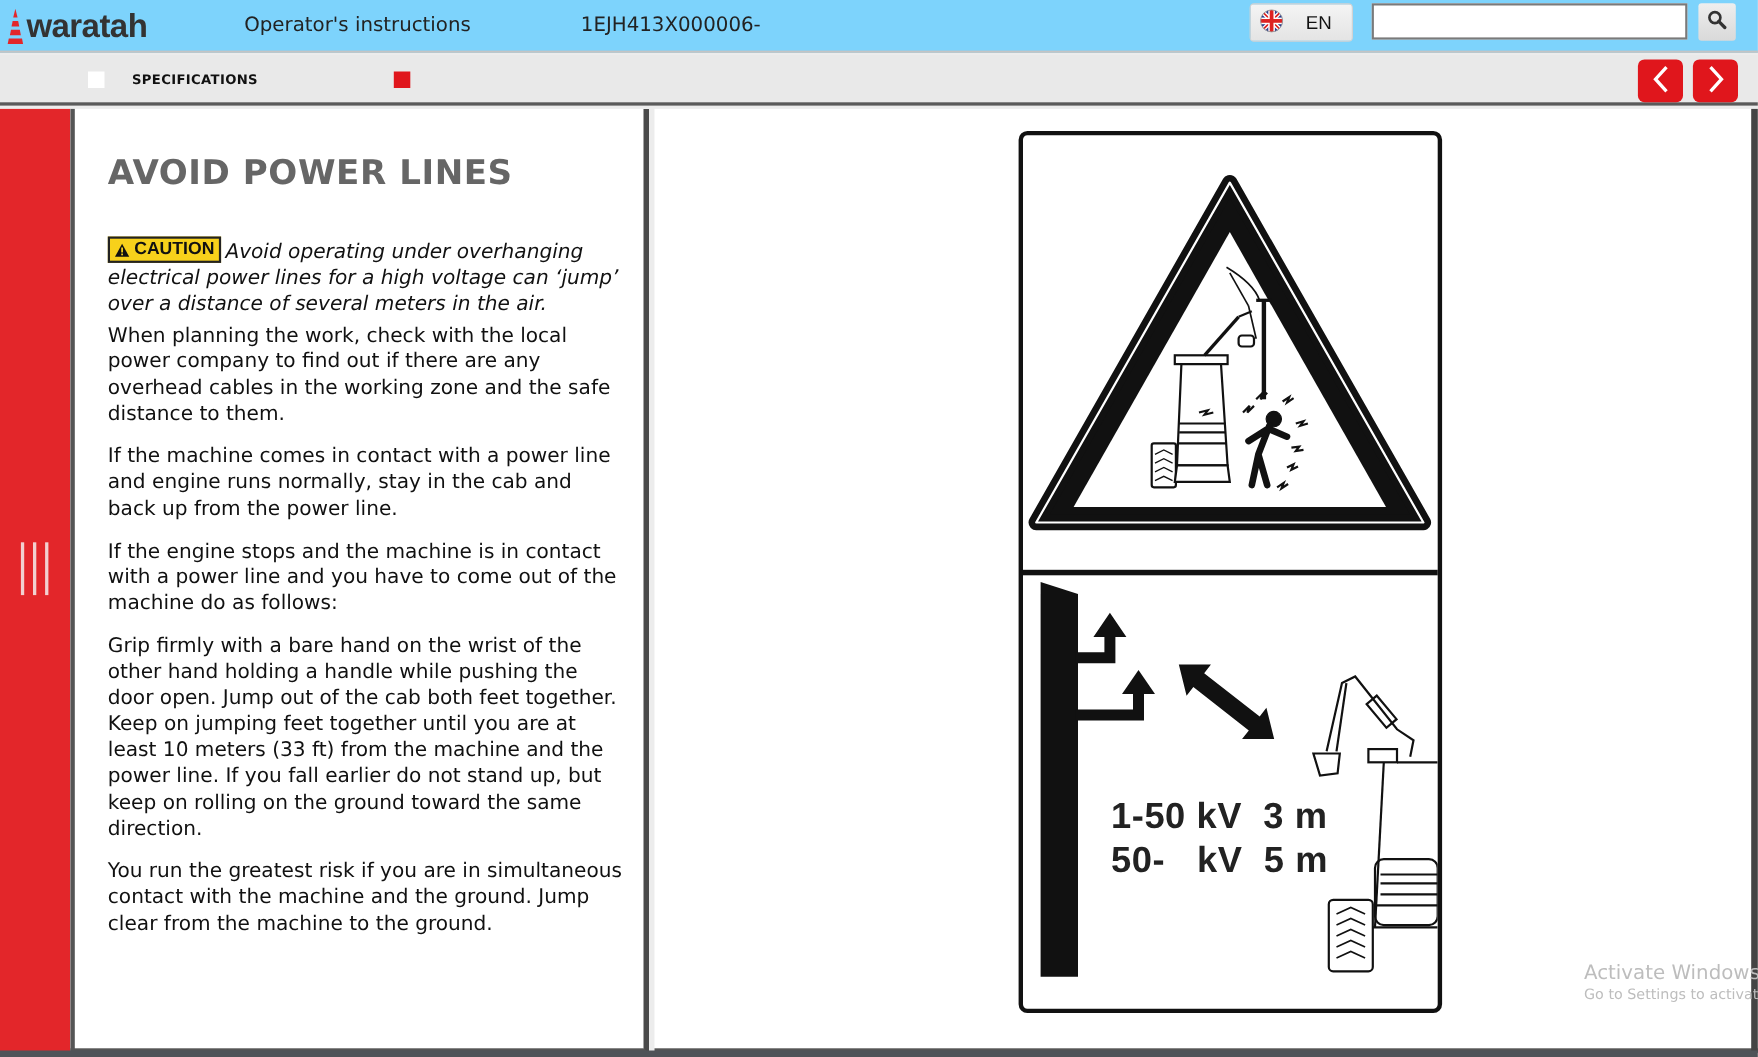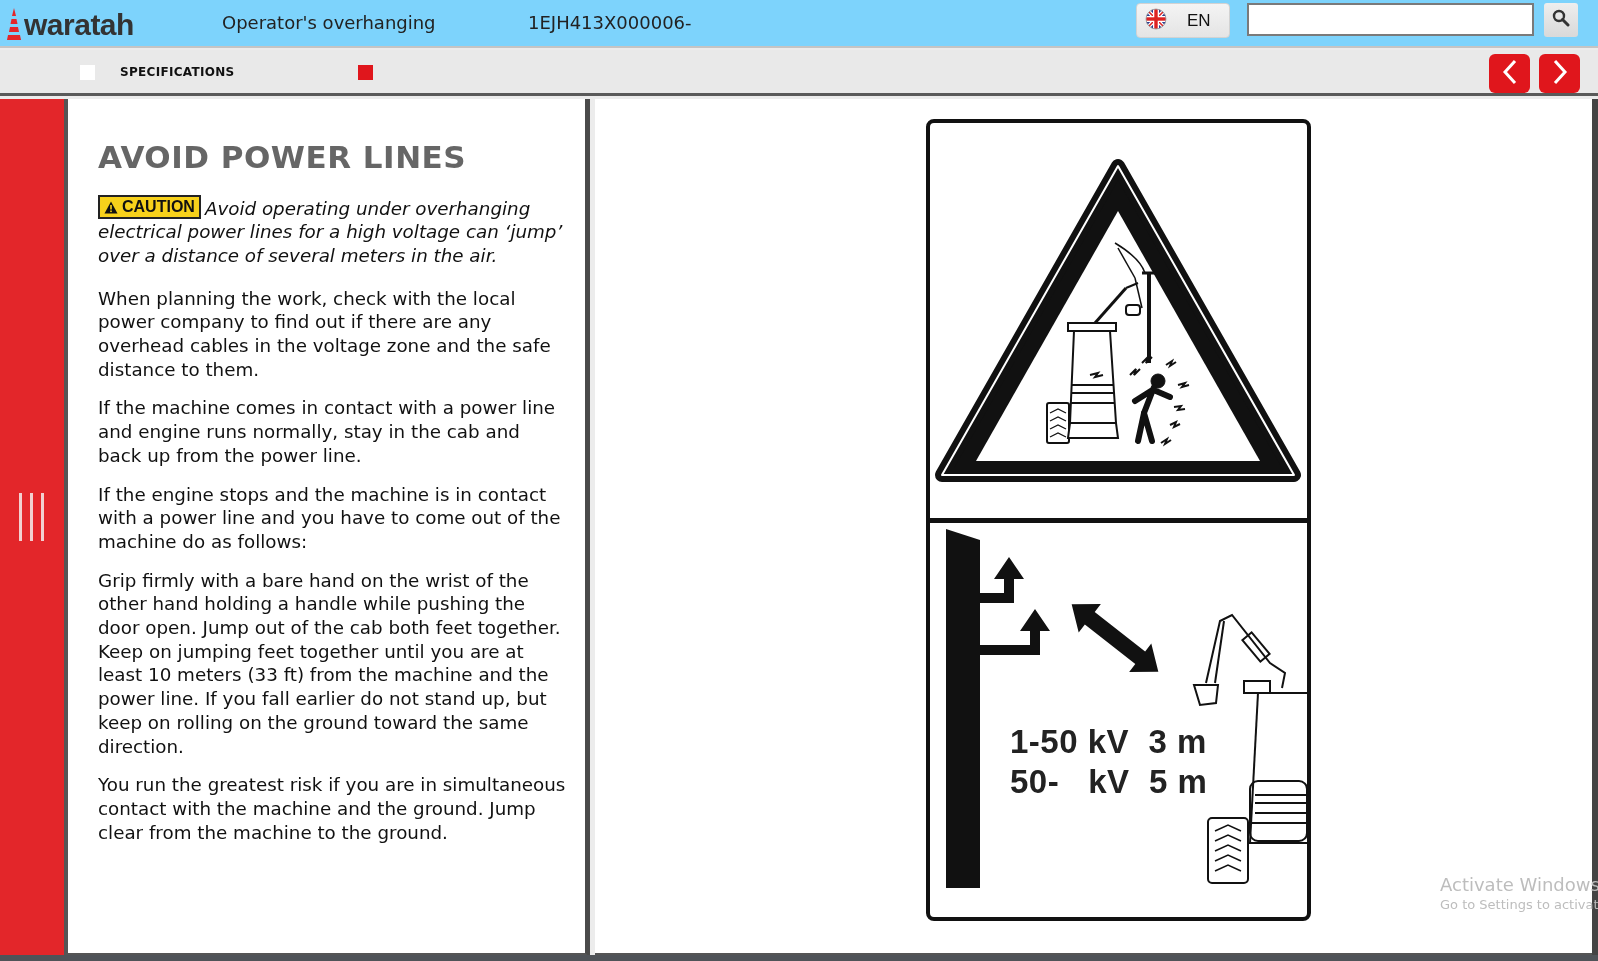--- a/index.html
+++ b/index.html
@@ -25,23 +25,23 @@
   .nav-arrow { position: absolute; top: 4px; width: 41px; height: 39px; background: #e0161c; border-radius: 6px; display: flex; align-items: center; justify-content: center; cursor: pointer; }
 
   
   .red-rail { position: absolute; left: 0; top: 99px; width: 64px; height: 858px; background: #e3262a; }
   .rail-handle { position: absolute; left: 19px; top: 394px; width: 25px; height: 48px; display: flex; justify-content: space-between; cursor: ew-resize; }
   .rail-handle span { display: block; width: 3px; height: 48px; background: #f2d0d0; }
 
   
   .text-panel { position: absolute; left: 64px; top: 99px; width: 526px; height: 858px; background: #fff; border-left: 4px solid #555; border-right: 5px solid #4a4a4a; border-bottom: 4px solid #555; overflow: hidden; }
   .text-inner { position: absolute; left: 30px; top: 40px; width: 470px; }
-  .page-title { font-family: "DejaVu Sans", sans-serif; font-weight: bold; font-size: 31px; color: #666; letter-spacing: 0.5px; margin-bottom: 20px; }
+  .page-title { font-family: "DejaVu Sans", sans-serif; font-weight: bold; font-size: 31px; color: #666; letter-spacing: 0.5px; margin-bottom: 40px; }
   .para { font-family: "DejaVu Sans", sans-serif; font-size: 18.3px; line-height: 23.7px; color: #111; margin-bottom: 15px; }
-  .caution-para { font-style: italic; margin-bottom: 19px; }
+  .caution-para { font-style: italic; margin-bottom: 5px; }
   .caution-badge { display: inline-flex; align-items: center; background: #f7d11b; border: 2px solid #222; padding: 0 4px; height: 24px; font-family: "Liberation Sans", sans-serif; font-style: normal; font-weight: bold; font-size: 16px; color: #111; vertical-align: 1px; margin-right: 4px; }
   .caution-badge svg { margin-right: 4px; }
 
   
   .img-panel { position: absolute; left: 595px; top: 99px; width: 1003px; height: 858px; background: #fff; border-bottom: 4px solid #555; }
   .sign { position: absolute; left: 331px; top: 20px; width: 385px; height: 802px; border: 4px solid #111; border-radius: 8px; background: #fff; }
   .sign-divider { position: absolute; left: 0; top: 395px; width: 100%; height: 5px; background: #111; }
   .dist-text { position: absolute; left: 80px; font-family: "Liberation Sans", sans-serif; font-weight: bold; font-size: 33px; color: #222; white-space: pre; letter-spacing: 0.5px; }
 
   .watermark { position: absolute; left: 1440px; top: 874px; font-family: "DejaVu Sans", sans-serif; color: #bdbdbd; white-space: nowrap; }
@@ -58,21 +58,21 @@
     <div class="logo-mark">
       <svg width="16" height="36" viewBox="0 0 16 36">
         <polygon points="8,2 10,10 6,10" fill="#e3262a"></polygon>
         <polygon points="5.5,13 10.5,13 11.5,18 4.5,18" fill="#e3262a"></polygon>
         <polygon points="4,21 12,21 13,26 3,26" fill="#e3262a"></polygon>
         <polygon points="2,29 14,29 15,34 1,34" fill="#e3262a"></polygon>
       </svg>
     </div>
     <span class="logo-text">waratah</span>
   </div>
-  <div class="doc-title">Operator's overhanging</div>
+  <div class="doc-title">Operator's instructions</div>
   <div class="doc-id">1EJH413X000006-</div>
 
   <div class="lang-btn">
     <span>
       <svg width="22" height="22" viewBox="0 0 22 22">
         <defs>
             <clipPath id="fc">
               <circle cx="11" cy="11" r="10"></circle>
             </clipPath>
           </defs>
@@ -144,21 +144,21 @@
       <span class="caution-badge">
           <svg width="14" height="13" viewBox="0 0 14 13">
             <polygon points="7,0.5 13.5,12.5 0.5,12.5" fill="#111"></polygon>
             <rect x="6.2" y="4" width="1.6" height="4.5" fill="#f7d11b"></rect>
             <rect x="6.2" y="9.5" width="1.6" height="1.6" fill="#f7d11b"></rect>
           </svg>
           <span>CAUTION</span>
         </span><span>Avoid operating under overhanging electrical power lines for a high voltage can ‘jump’ over a distance of several meters in the air.</span>
     </p>
 
-    <p class="para">When planning the work, check with the local power company to find out if there are any overhead cables in the voltage zone and the safe distance to them.</p>
+    <p class="para">When planning the work, check with the local power company to find out if there are any overhead cables in the working zone and the safe distance to them.</p>
     <p class="para">If the machine comes in contact with a power line and engine runs normally, stay in the cab and back up from the power line.</p>
     <p class="para">If the engine stops and the machine is in contact with a power line and you have to come out of the machine do as follows:</p>
     <p class="para">Grip firmly with a bare hand on the wrist of the other hand holding a handle while pushing the door open. Jump out of the cab both feet together. Keep on jumping feet together until you are at least 10 meters (33 ft) from the machine and the power line. If you fall earlier do not stand up, but keep on rolling on the ground toward the same direction.</p>
     <p class="para">You run the greatest risk if you are in simultaneous contact with the machine and the ground. Jump clear from the machine to the ground.</p>
   </div>
 </div>
 
 <div class="img-panel">
   <div class="sign">
 

